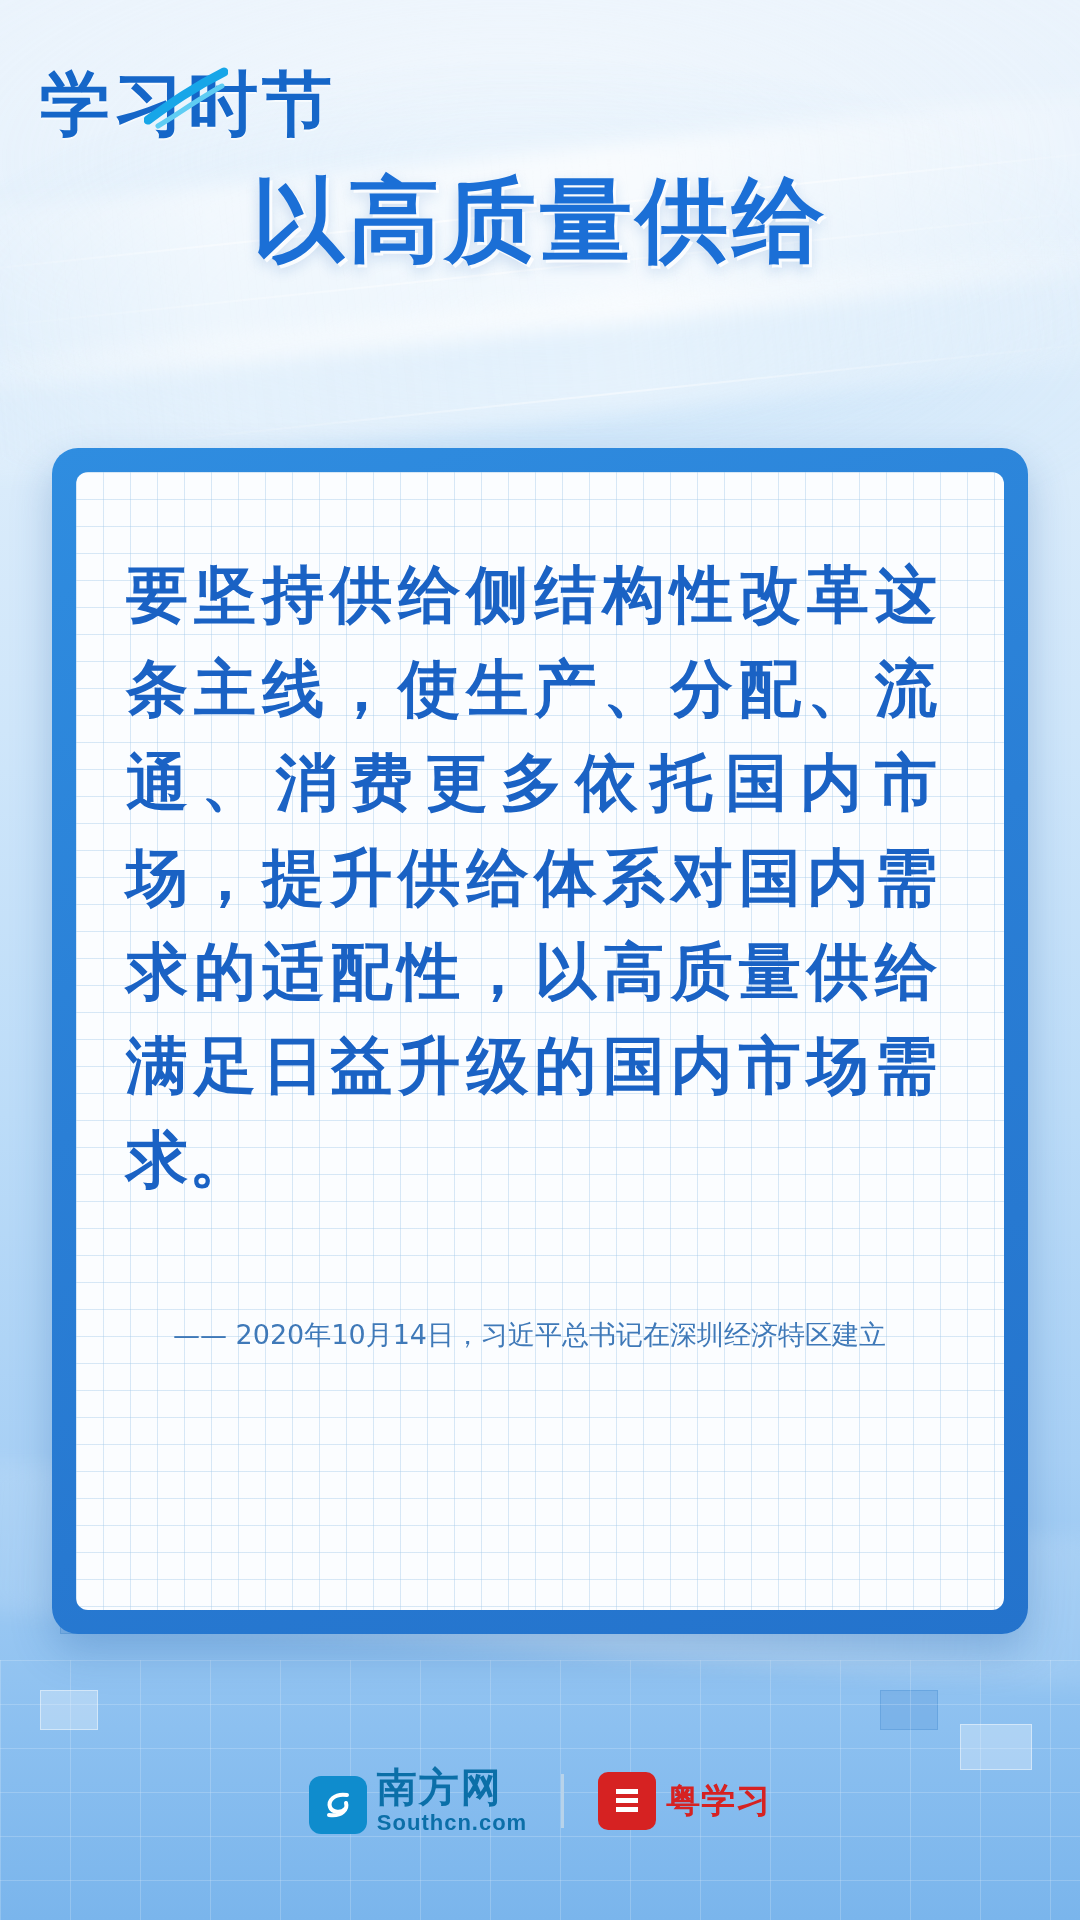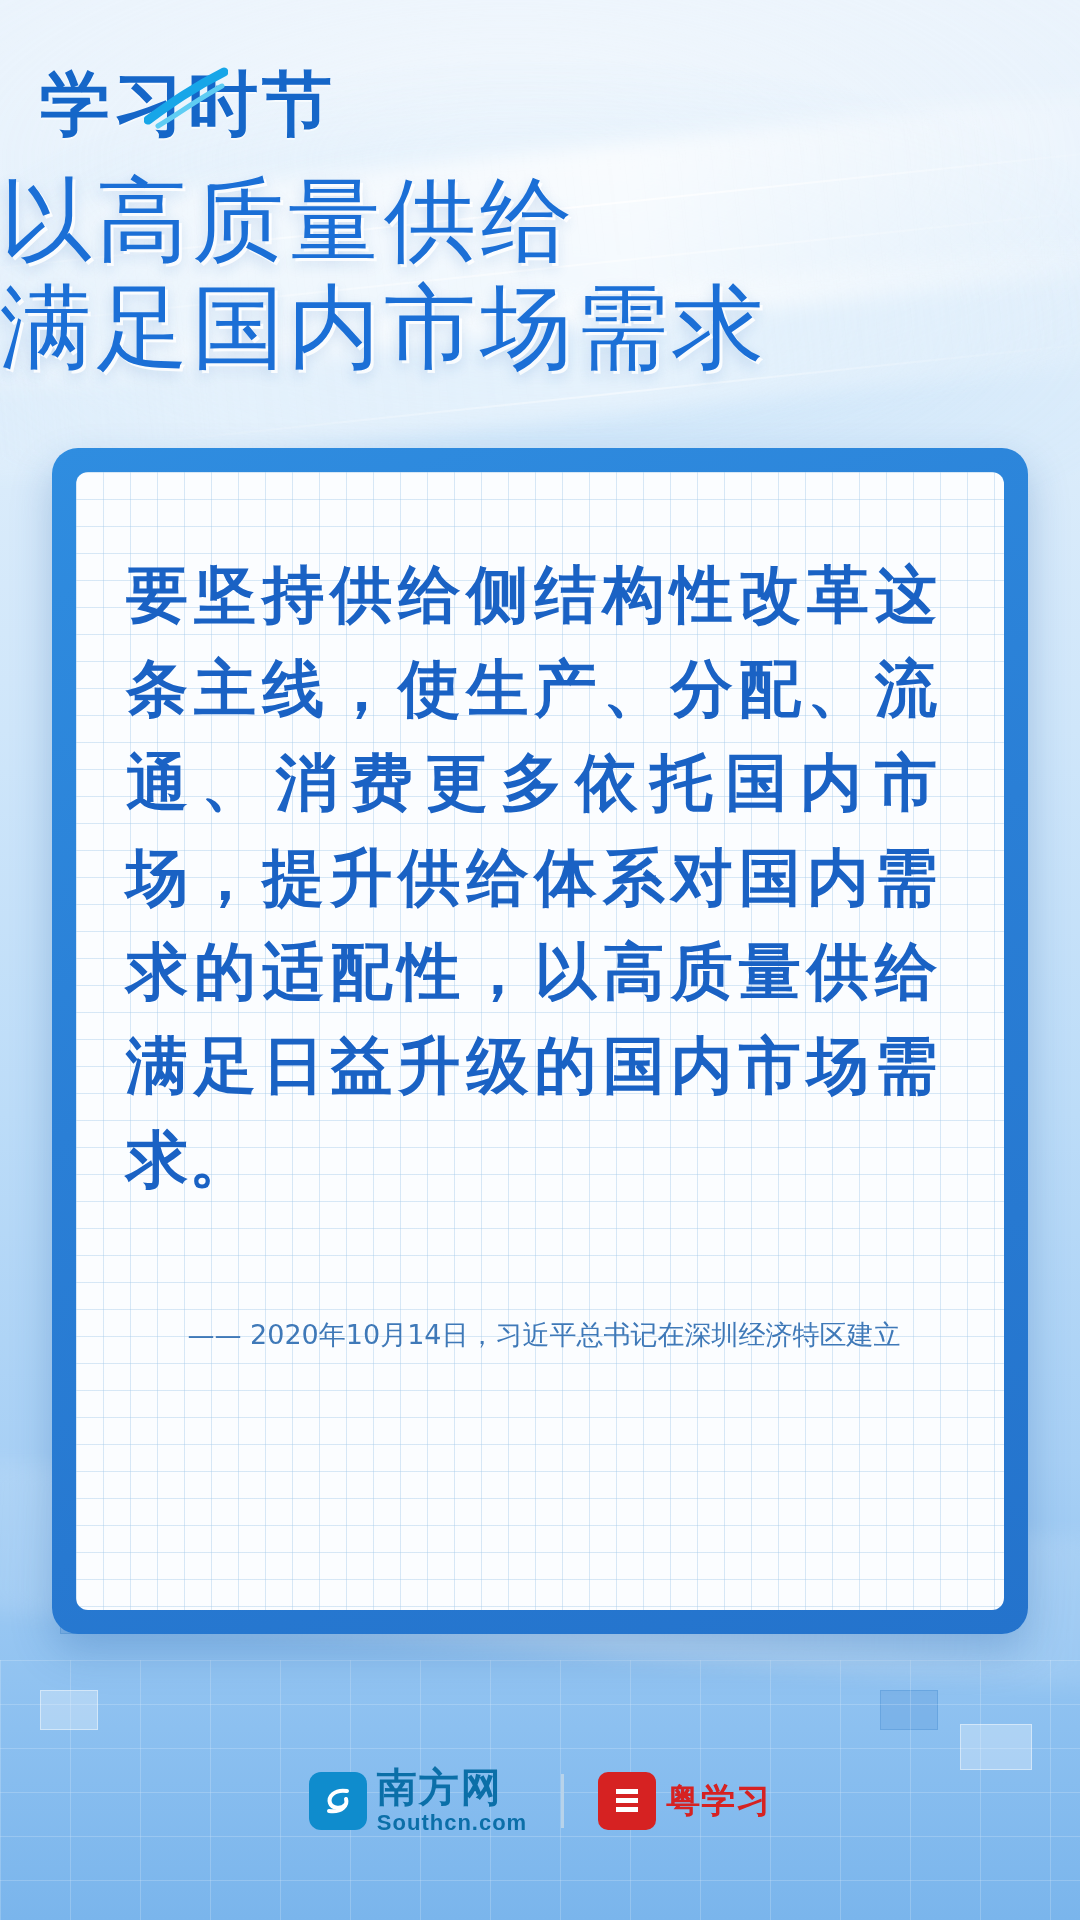--- a/index.html
+++ b/index.html
@@ -116,23 +116,23 @@
     top: 6px;
     width: 84px;
     height: 66px;
     pointer-events: none;
   }
 
   .headline {
     position: absolute;
     left: 0; right: 0;
     top: 168px;
-    text-align: left;
+    text-align: center;
     color: #1b6fd6;
-    font-weight: 400;
+    font-weight: 700;
     font-family: "DejaVu Sans", sans-serif;
     letter-spacing: 4px;
     line-height: 1.16;
     font-size: 92px;
     text-shadow:
       3px 3px 0 rgba(255,255,255,.85),
       0 6px 14px rgba(30,100,180,.22);
   }
   .headline .ln { display: block; }
 
@@ -168,43 +168,43 @@
     font-size: 62px;
     font-weight: 700;
     line-height: 1.52;
     letter-spacing: 1px;
     font-family: "DejaVu Sans", sans-serif;
     text-align: justify;
     text-align-last: left;
   }
   .source {
     position: absolute;
-    right: 80px;
+    right: 71px;
     bottom: 250px;
     width: 760px;
-    text-align: center;
+    text-align: left;
     color: #3f79b8;
     font-size: 27px;
     line-height: 1.85;
     font-family: "DejaVu Sans", sans-serif;
   }
 
   
   .footer {
     position: absolute;
     left: 0; right: 0;
     bottom: 86px;
     display: flex;
     align-items: center;
     justify-content: center;
     gap: 34px;
   }
   .logo-southcn {
     display: flex;
-    align-items: center;
+    align-items: flex-end;
     gap: 10px;
   }
   .logo-mark {
     width: 58px; height: 58px;
     border-radius: 12px;
     background: #0f8ccd;
     display: flex;
     align-items: center;
     justify-content: center;
   }
@@ -295,21 +295,20 @@
   <div class="brand">
     <span>学习时节</span>
     <svg class="swoosh" viewBox="0 0 84 66">
       <path d="M4 56 C26 40 48 24 80 8" stroke="#17a6e8" stroke-width="9" fill="none" stroke-linecap="round"></path>
       <path d="M14 62 C34 50 56 34 78 22" stroke="#5fcdf3" stroke-width="5" fill="none" stroke-linecap="round"></path>
     </svg>
   </div>
 
   <div class="headline">
     <span class="ln">以高质量供给</span>
-    <span class="ln">满足国内市场需求</span>
   </div>
 
   <div class="card-outer">
     <div class="card-inner">
       <div class="quote">要坚持供给侧结构性改革这条主线，使生产、分配、流通、消费更多依托国内市场，提升供给体系对国内需求的适配性，以高质量供给满足日益升级的国内市场需求。</div>
       <div class="source">
         <div>—— 2020年10月14日，习近平总书记在深圳经济特区建立</div>
       </div>
     </div>
   </div>

